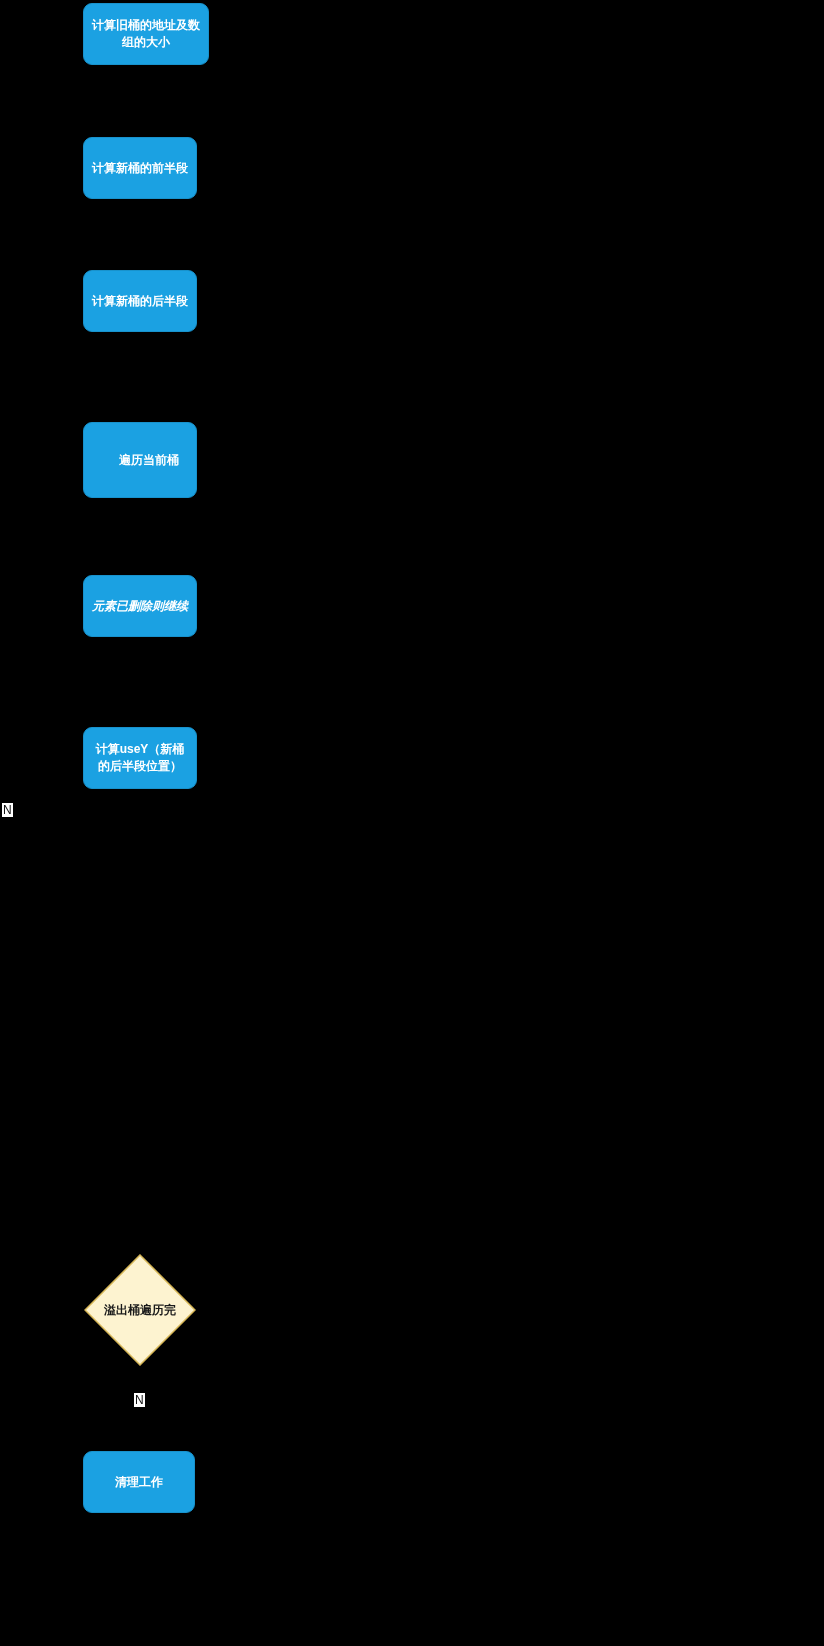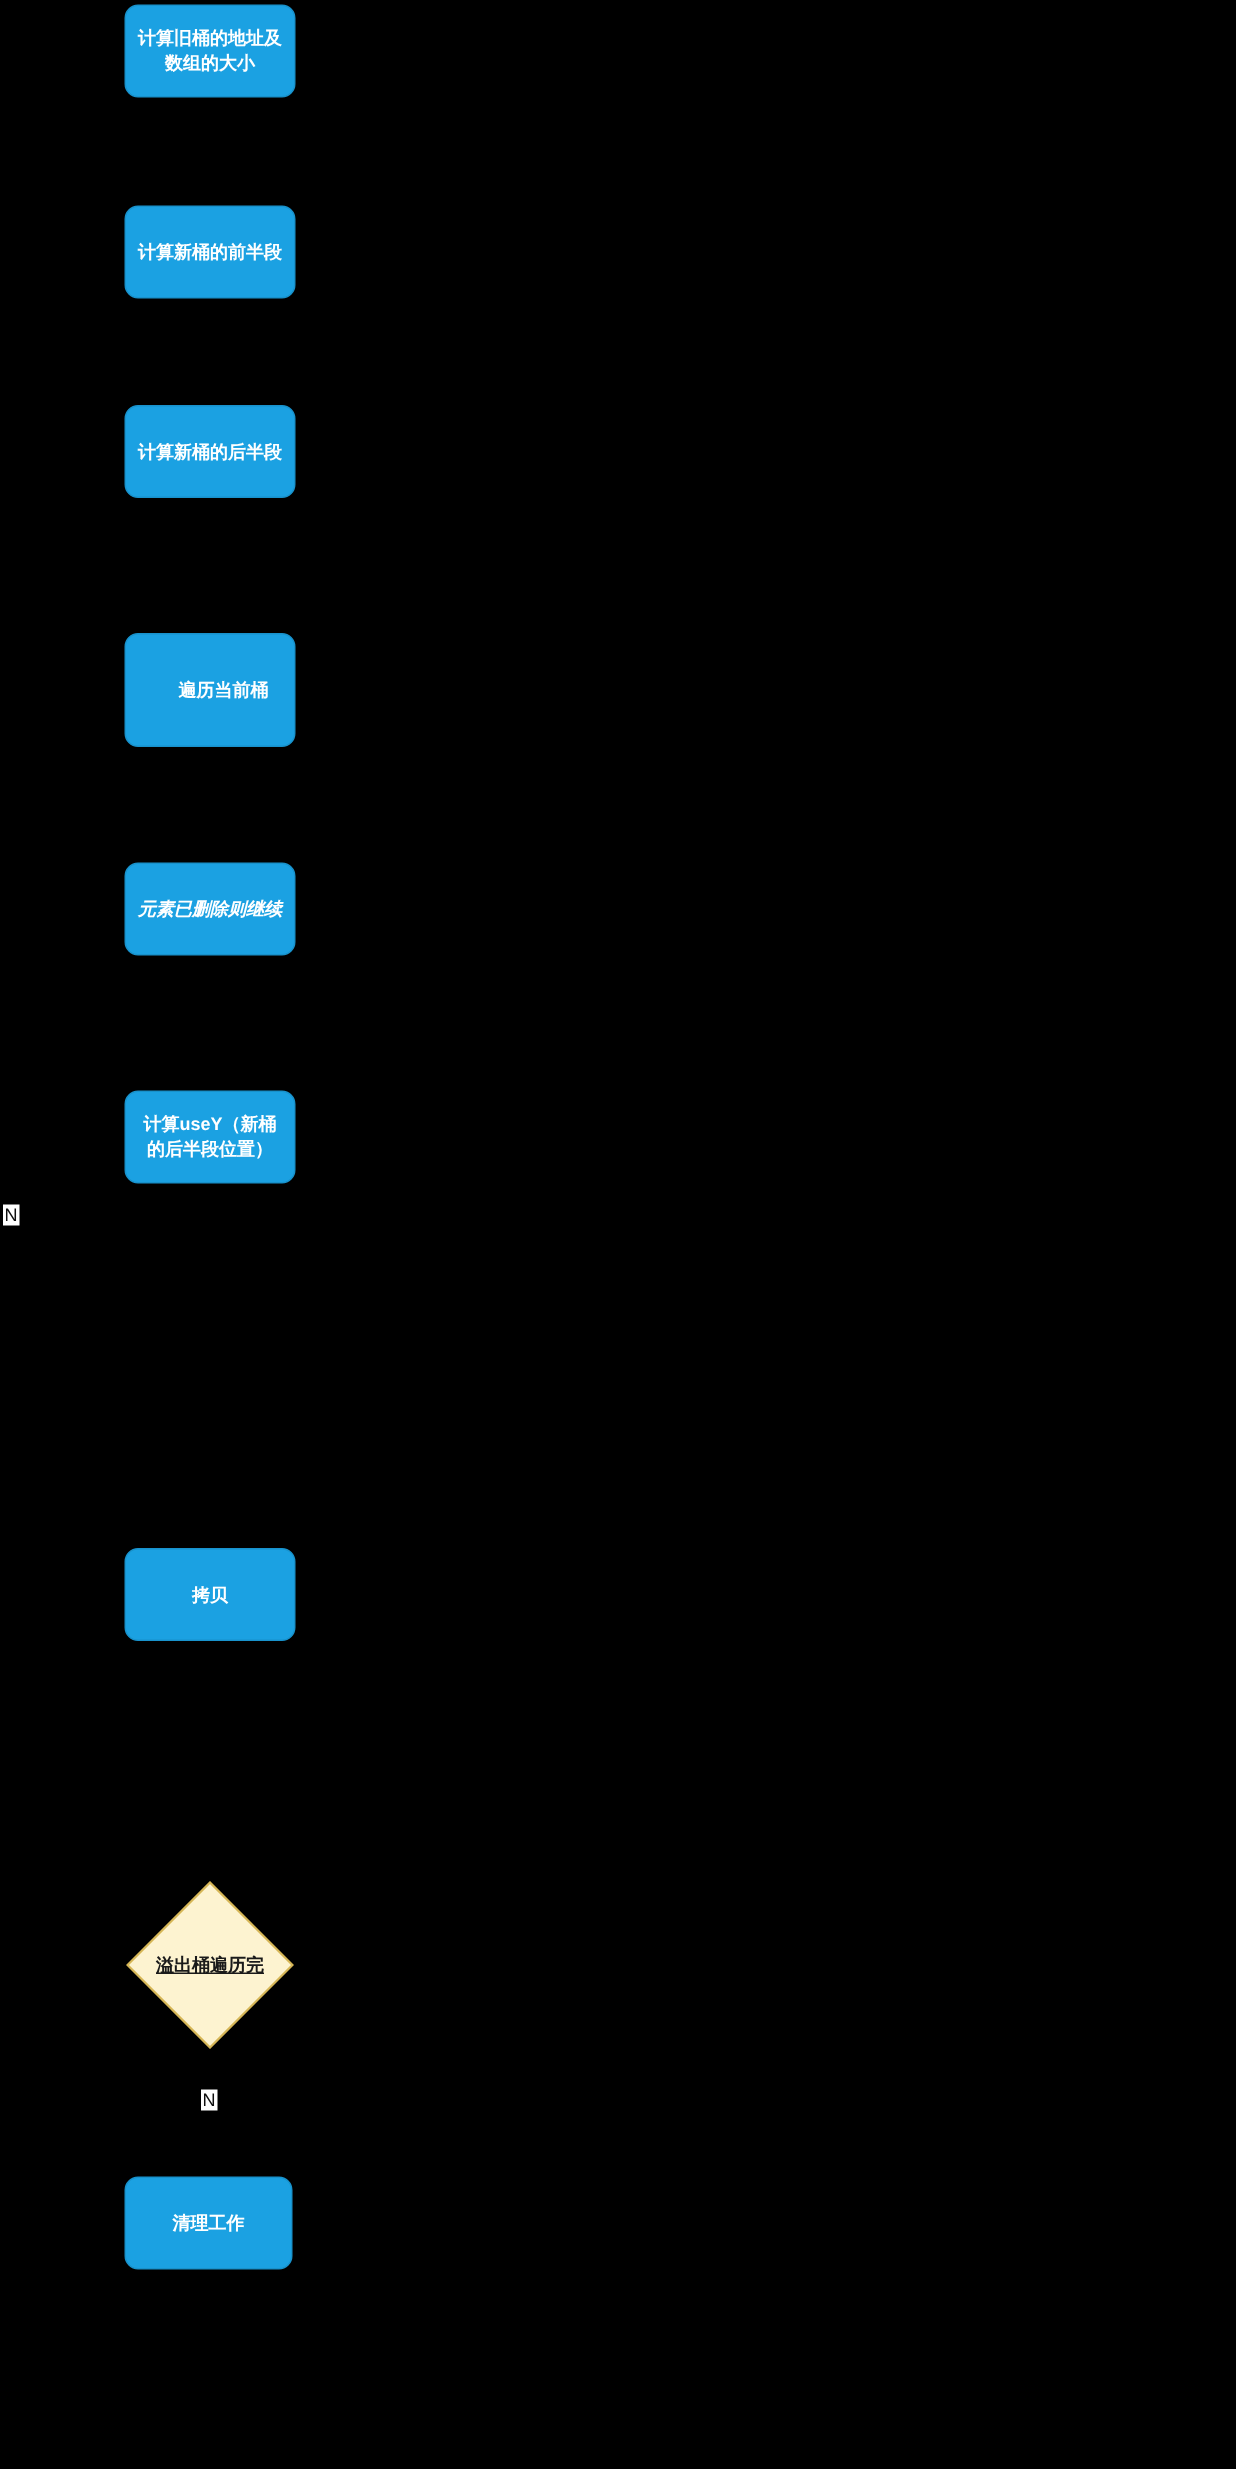--- a/index.html
+++ b/index.html
@@ -58,57 +58,53 @@
   }
   .node-decision .dlabel {
     position: relative;
     z-index: 2;
     color: #1a1a1a;
     font-size: 12px;
     font-weight: bold;
     line-height: 16px;
     width: 104px;
     text-align: center;
-    text-decoration: underline;
   }
   .edge-label {
     position: absolute;
     background: #ffffff;
     color: #0f0f0f;
     font-size: 12px;
     line-height: 14px;
     padding: 0 1px;
     font-family: "Liberation Sans", "DejaVu Sans", sans-serif;
   }
 </style>
 </head>
 <body>
 
 <div id="canvas">
-    <div class="node node-process" style="left: 83px; top: 3px; width: 114px; height: 62px;">
+    <div class="node node-process" style="left: 83px; top: 3px; width: 126px; height: 62px;">
       <span class="label">计算旧桶的地址及数组的大小</span>
     </div>
     <div class="node node-process" style="left: 83px; top: 137px; width: 114px; height: 62px;">
       <span class="label">计算新桶的前半段</span>
     </div>
     <div class="node node-process" style="left: 83px; top: 270px; width: 114px; height: 62px;">
       <span class="label">计算新桶的后半段</span>
     </div>
     <div class="node node-process" style="left: 83px; top: 422px; width: 114px; height: 76px; padding-left: 26px;">
       <span class="label">遍历当前桶</span>
     </div>
     <div class="node node-process" style="left: 83px; top: 575px; width: 114px; height: 62px; font-style: italic;">
       <span class="label">元素已删除则继续</span>
     </div>
     <div class="node node-process" style="left: 83px; top: 727px; width: 114px; height: 62px; text-align: center;">
       <span class="label">计算useY（新桶的后半段位置）</span>
     </div>
-    <div class="node node-process" style="left: 83px; top: 1032px; width: 114px; height: 62px;">
-      <span class="label">拷贝</span>
-    </div>
     <div class="node node-decision" style="left: 84px; top: 1254px; width: 112px; height: 112px;">
       <svg class="diamond-shape" viewBox="0 0 112 112">
         <polygon points="56,1 111,56 56,111 1,56" fill="#FDF3D0" stroke="#D6B656" stroke-width="1.5"></polygon>
       </svg>
       <span class="dlabel">溢出桶遍历完</span>
     </div>
     <div class="node node-process" style="left: 83px; top: 1451px; width: 112px; height: 62px;">
       <span class="label">清理工作</span>
     </div>
     <div class="edge-label" style="left: 2px; top: 803px;">N</div>

